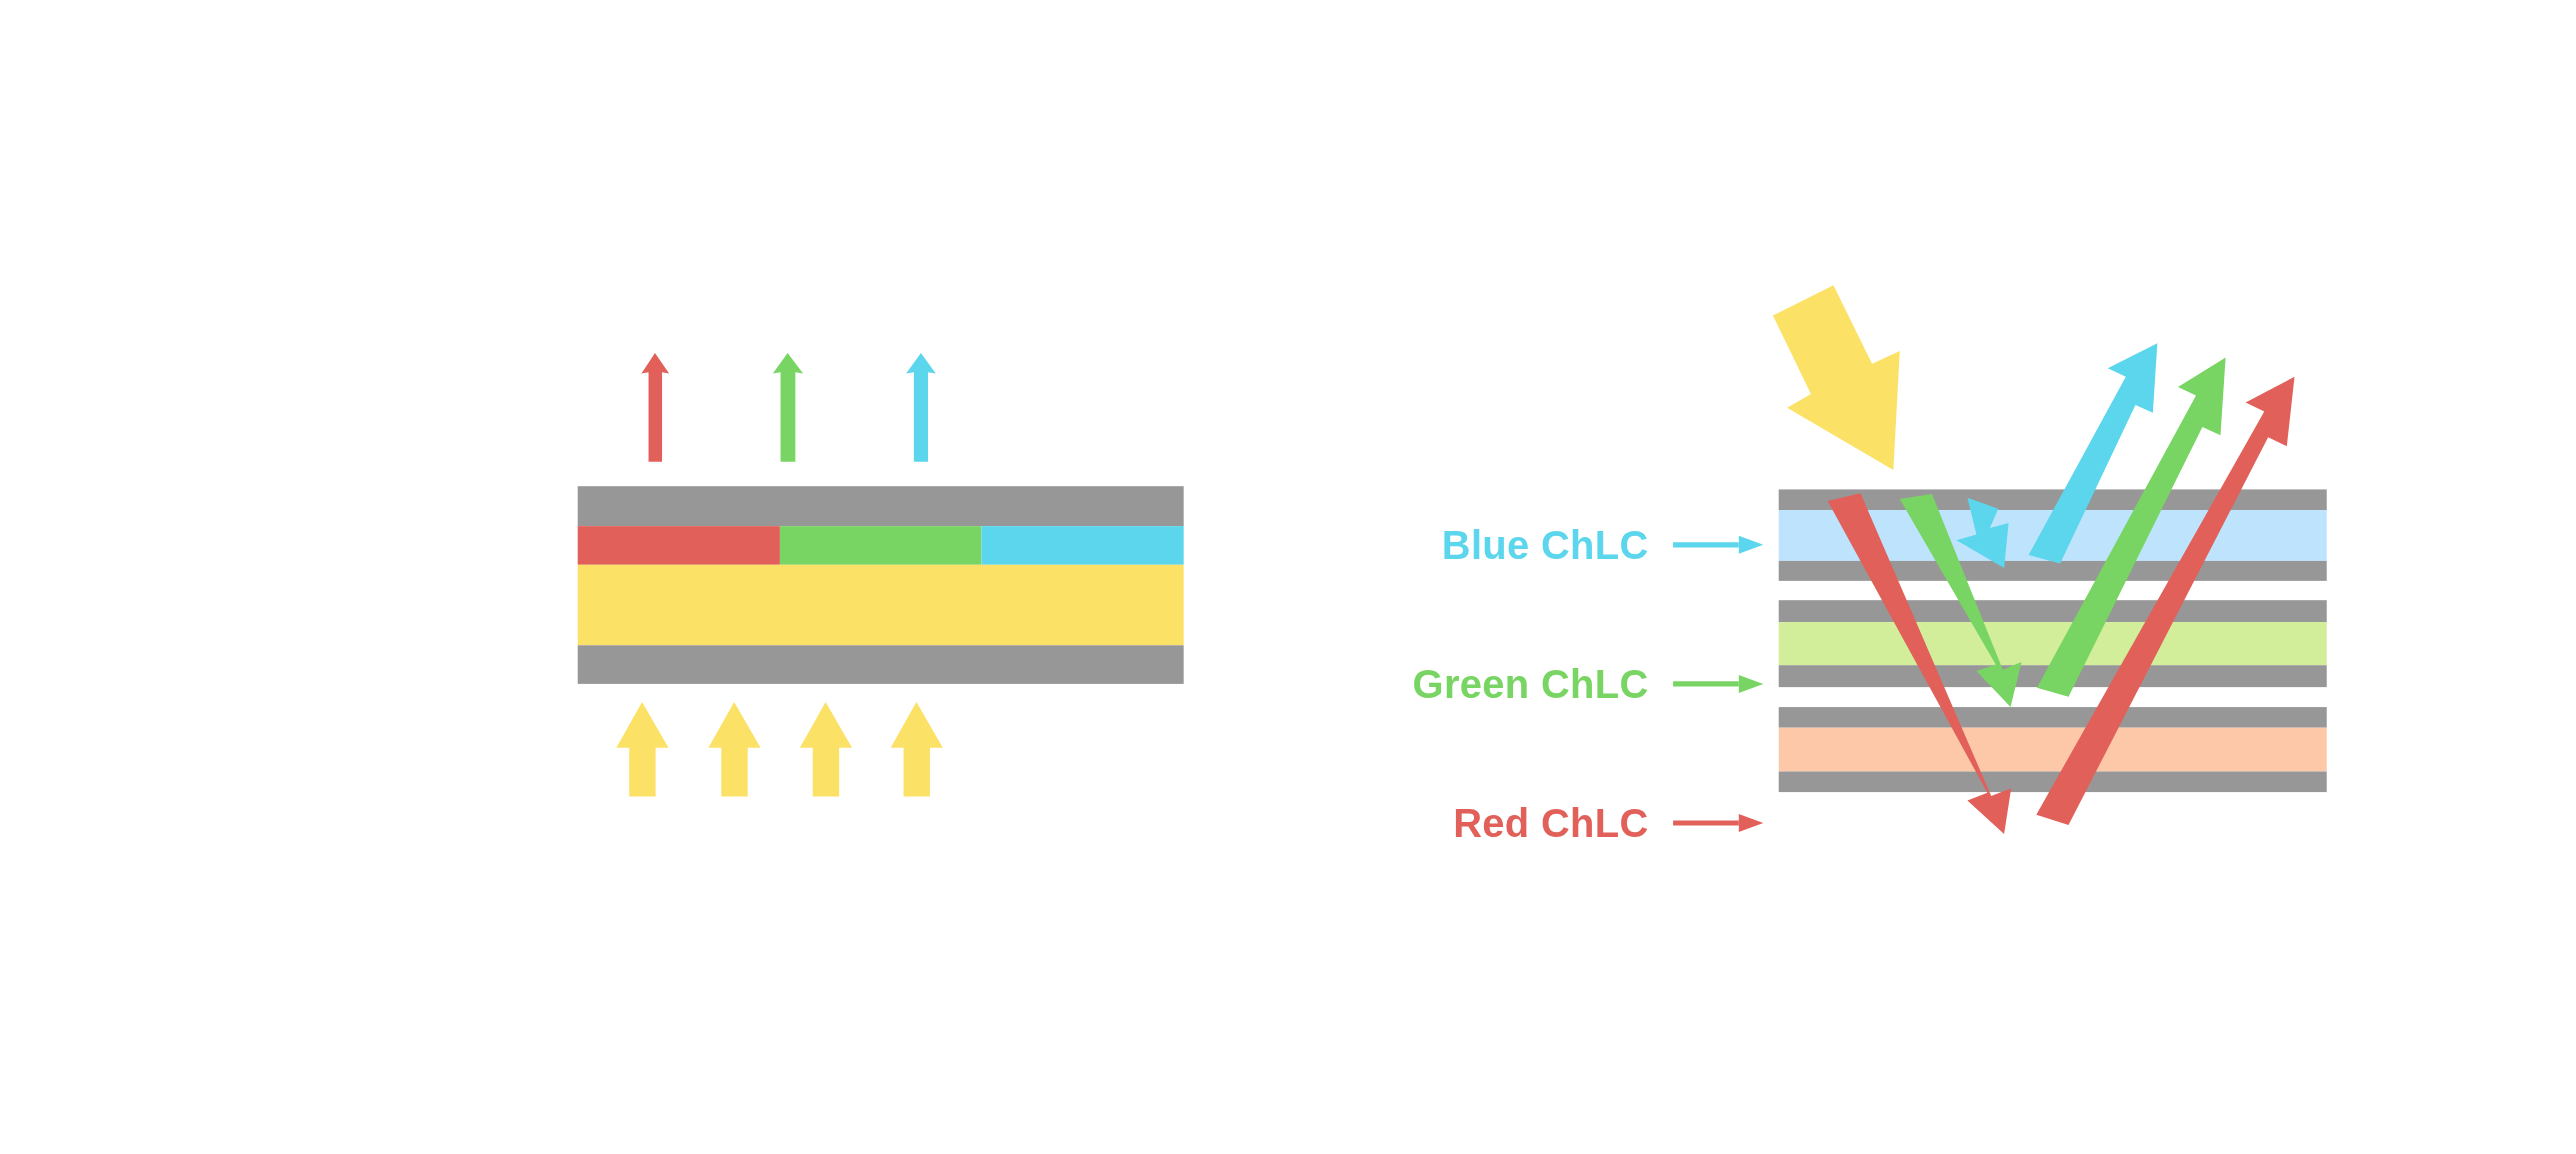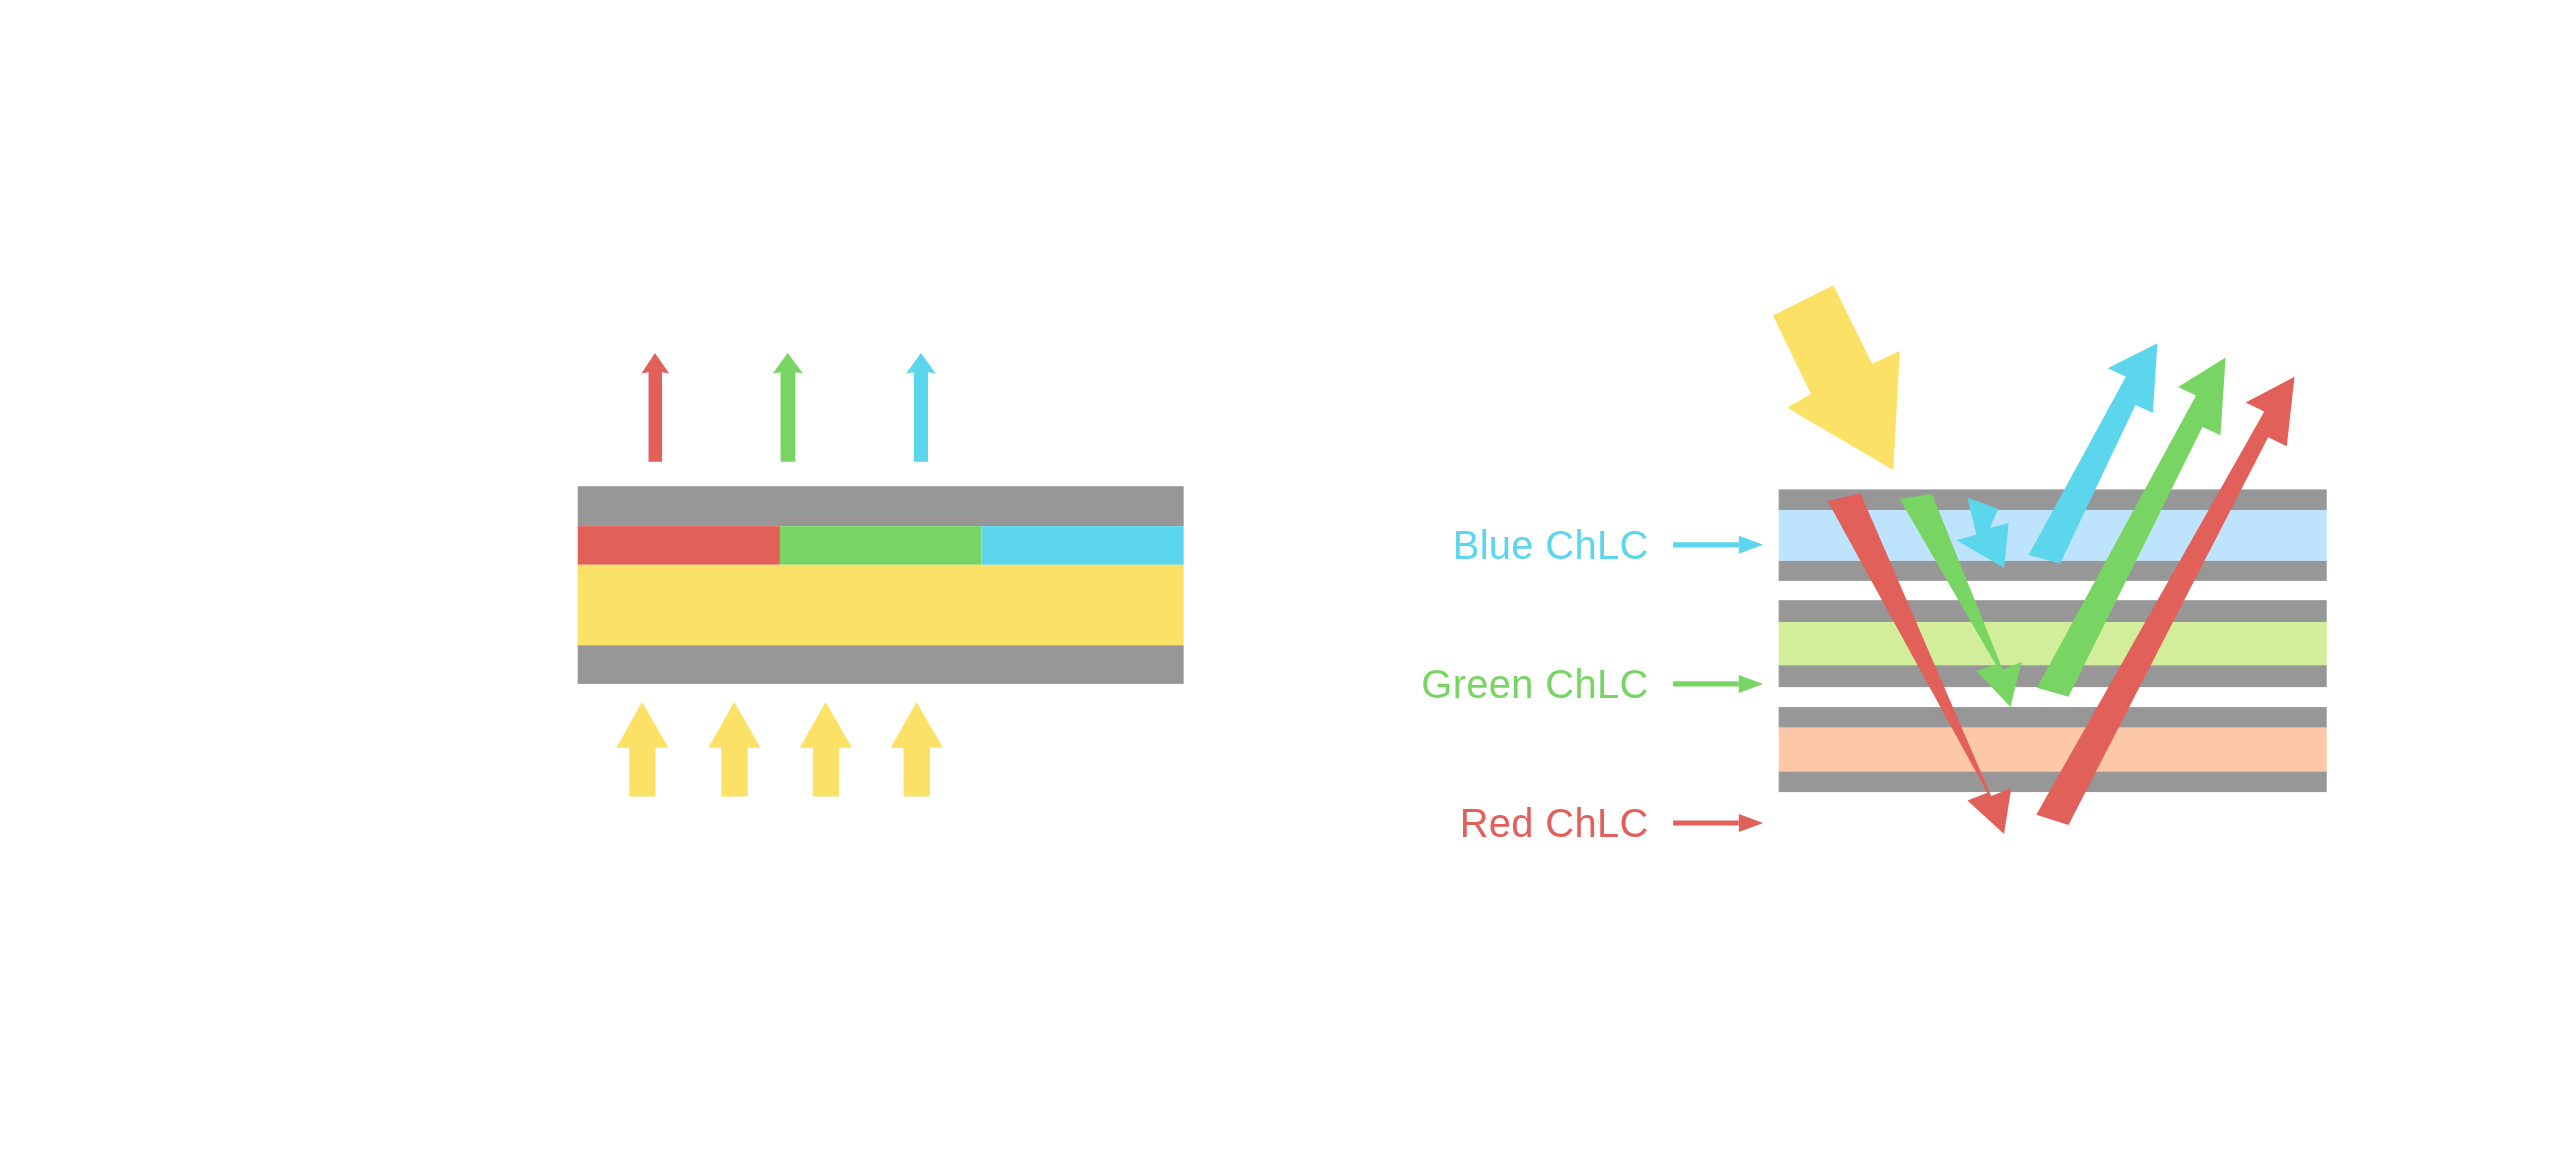--- a/index.html
+++ b/index.html
@@ -1,17 +1,17 @@
 <!DOCTYPE html>
 <html style="font-size:10.3px"><head>
 <meta charset="utf-8">
 <style>
   html,body{margin:0;padding:0;background:#ffffff;}
   body{width:2576px;height:1154px;font-family:"Liberation Sans",sans-serif;overflow:hidden;}
-  #stage{position:relative;width:2576px;height:1154px;background:#ffffff;}
+  #stage{position:relative;width:2576px;height:1154px;background:#ffffff;font-weight:bold;}
   .panel{position:absolute;top:0;left:0;width:2576px;height:1154px;}
   svg{display:block;}
   .lbl{font-family:"Liberation Sans",sans-serif;font-size:62px;letter-spacing:0.5px;}
 </style>
 </head>
 <body>
 
 <div id="stage">
 
   <div class="panel">

